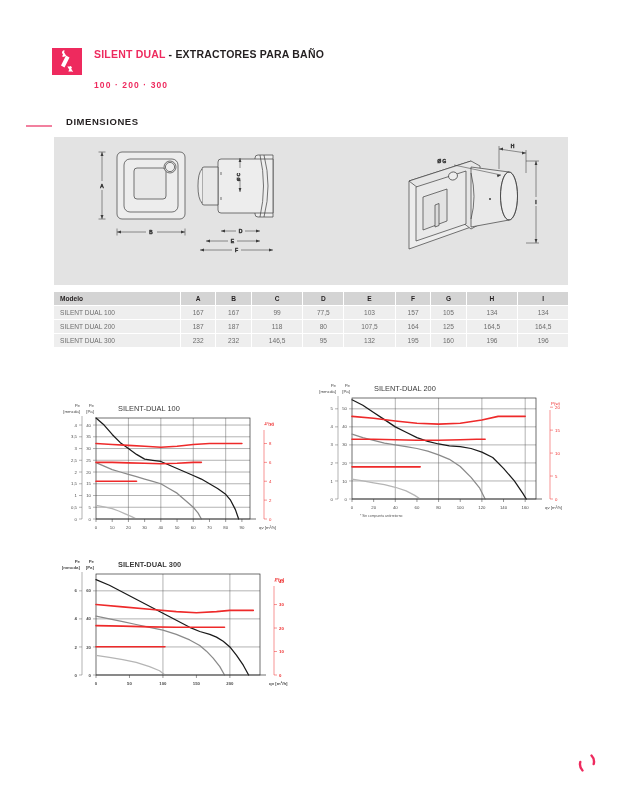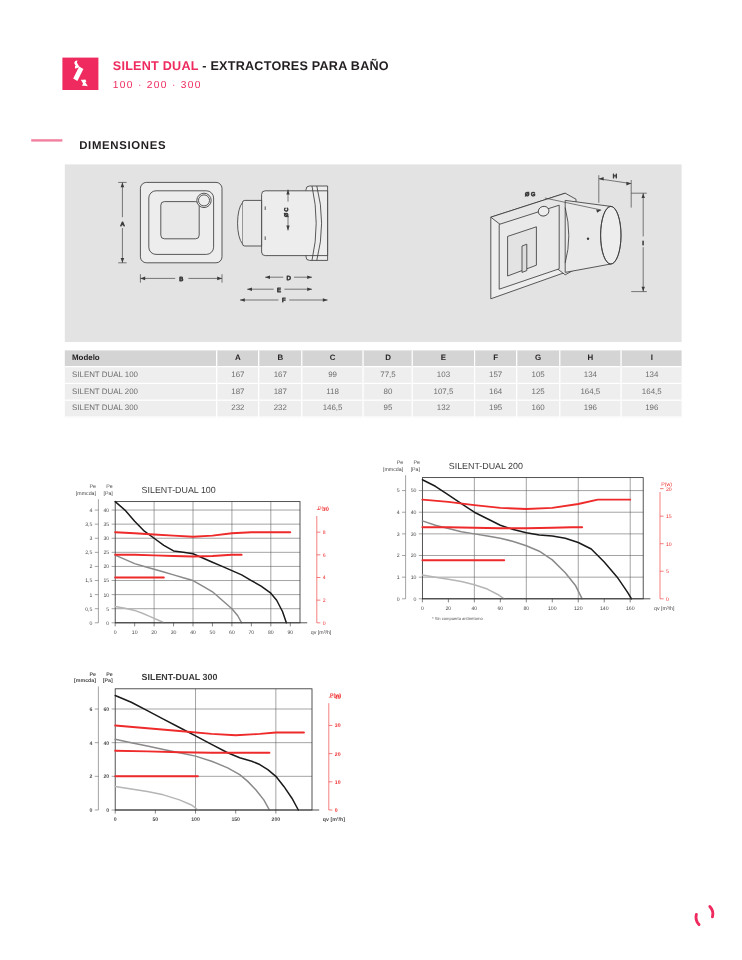--- a/index.html
+++ b/index.html
@@ -4,32 +4,32 @@
 <style>
   html,body{margin:0;padding:0;}
   body{
     width:618px;height:800px;background:#ffffff;
     font-family:"Liberation Sans",sans-serif;
     color:#231f20;position:relative;overflow:hidden;
   }
   .page{position:absolute;inset:0;}
 
   
-  .hdr{position:absolute;left:52px;top:48px;display:flex;align-items:center;}
+  .hdr{position:absolute;left:52px;top:48px;display:flex;align-items:flex-start;}
   .hdr-logo{width:30px;height:27px;background:#ee2a5e;position:relative;flex:0 0 auto;}
   .hdr-logo svg{position:absolute;left:0;top:0;}
   .hdr-txt{margin-left:12px;}
   .hdr-l1{font-size:10.5px;font-weight:bold;letter-spacing:.2px;white-space:nowrap;line-height:12px;}
   .brand{color:#ee2a5e;}
   .dash{color:#231f20;}
   .sub{color:#231f20;}
-  .hdr-l2{font-size:8.5px;font-weight:normal;color:#ee2a5e;letter-spacing:1.1px;margin-top:4px;}
+  .hdr-l2{font-size:8.5px;font-weight:bold;color:#ee2a5e;letter-spacing:1.1px;margin-top:20px;}
 
   
-  .sect{position:absolute;display:flex;align-items:flex-start;}
+  .sect{position:absolute;display:flex;align-items:flex-end;}
   .sect .rule{width:26px;height:2px;background:#f2809f;flex:0 0 auto;}
   .sect .stxt{margin-left:14px;font-size:9.5px;font-weight:bold;letter-spacing:.55px;color:#231f20;white-space:nowrap;}
   #sect-dim{left:26px;top:116px;}
   #sect-cur{left:26px;top:375px;}
 
   
   .dimpanel{position:absolute;left:54px;top:137px;width:514px;height:148px;background:#e3e3e3;}
   .dimpanel svg{position:absolute;left:0;top:0;}
 
   

